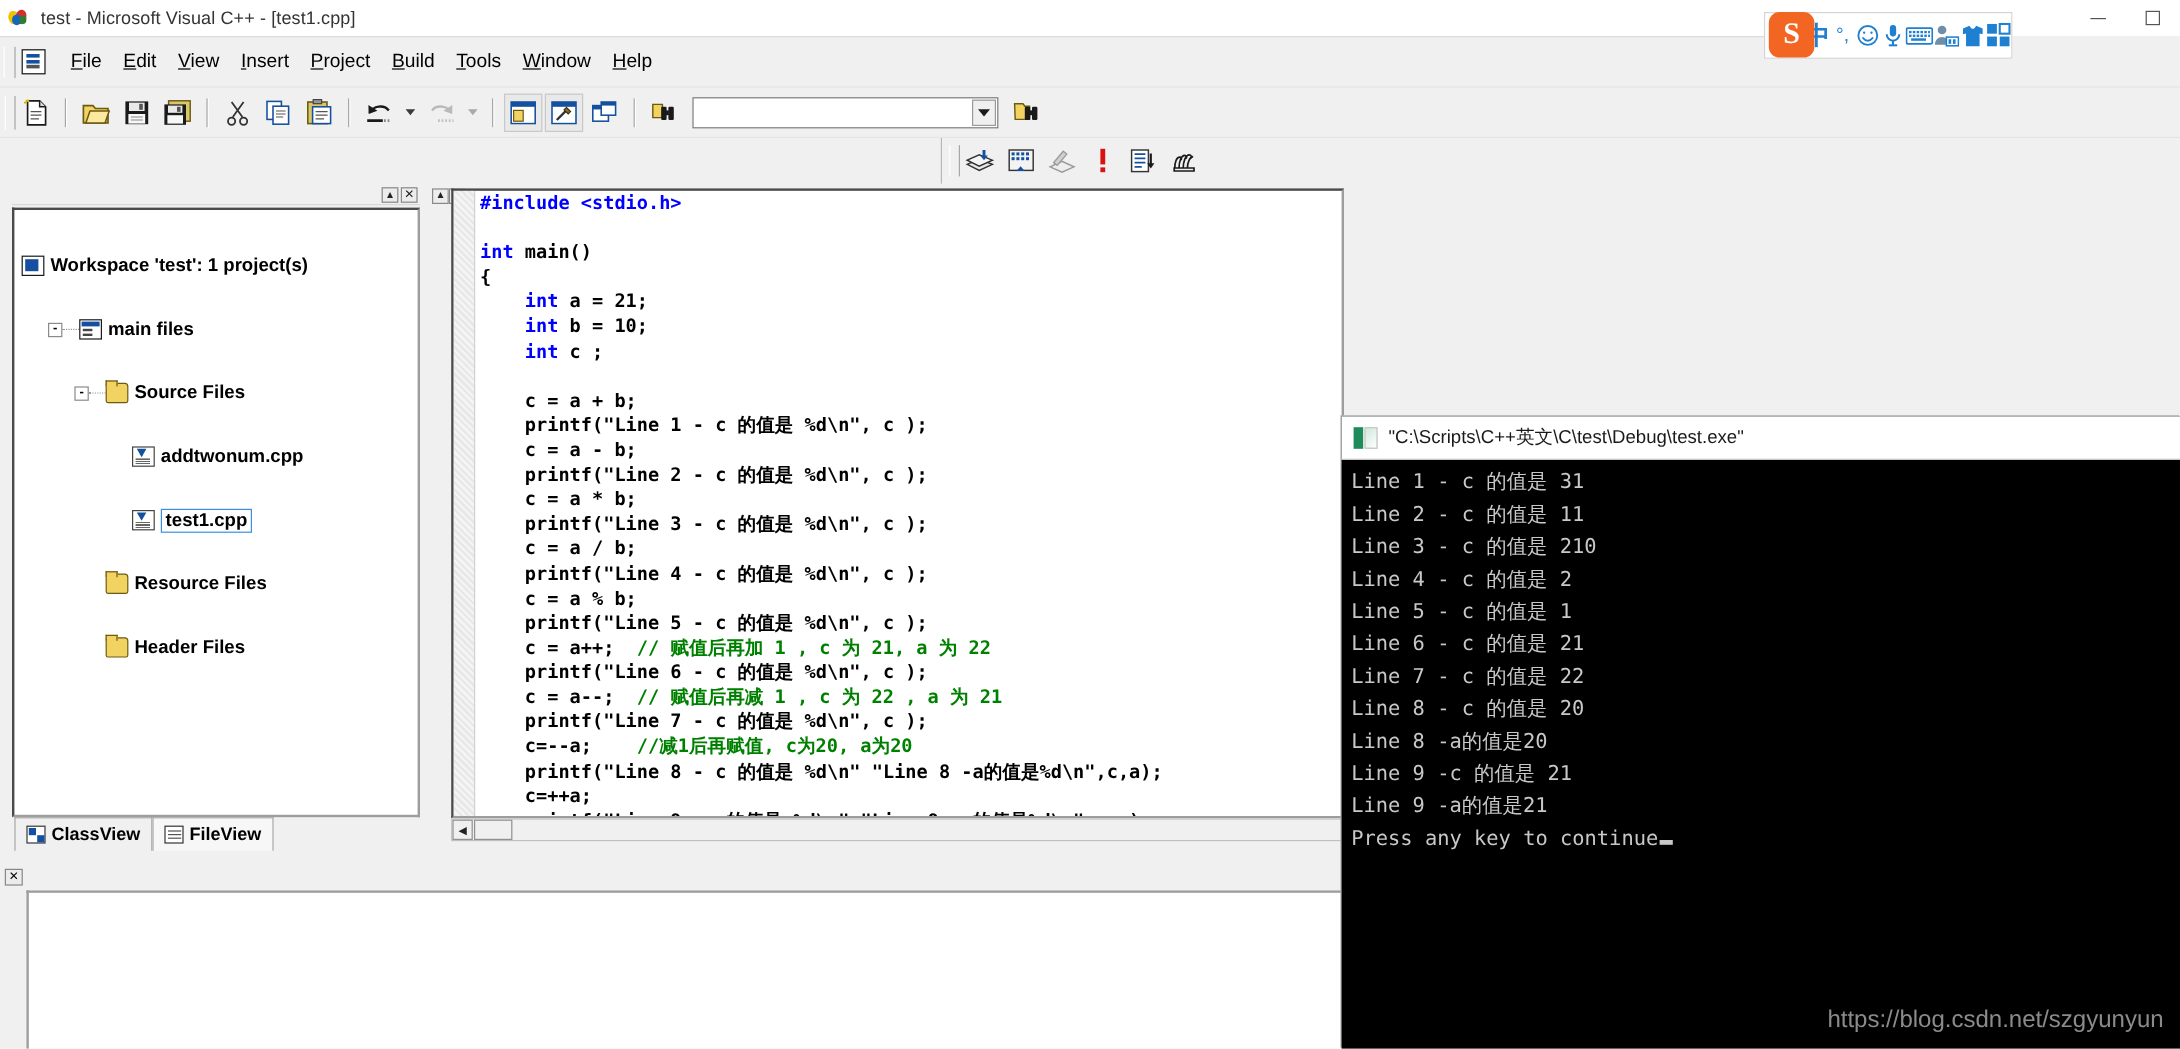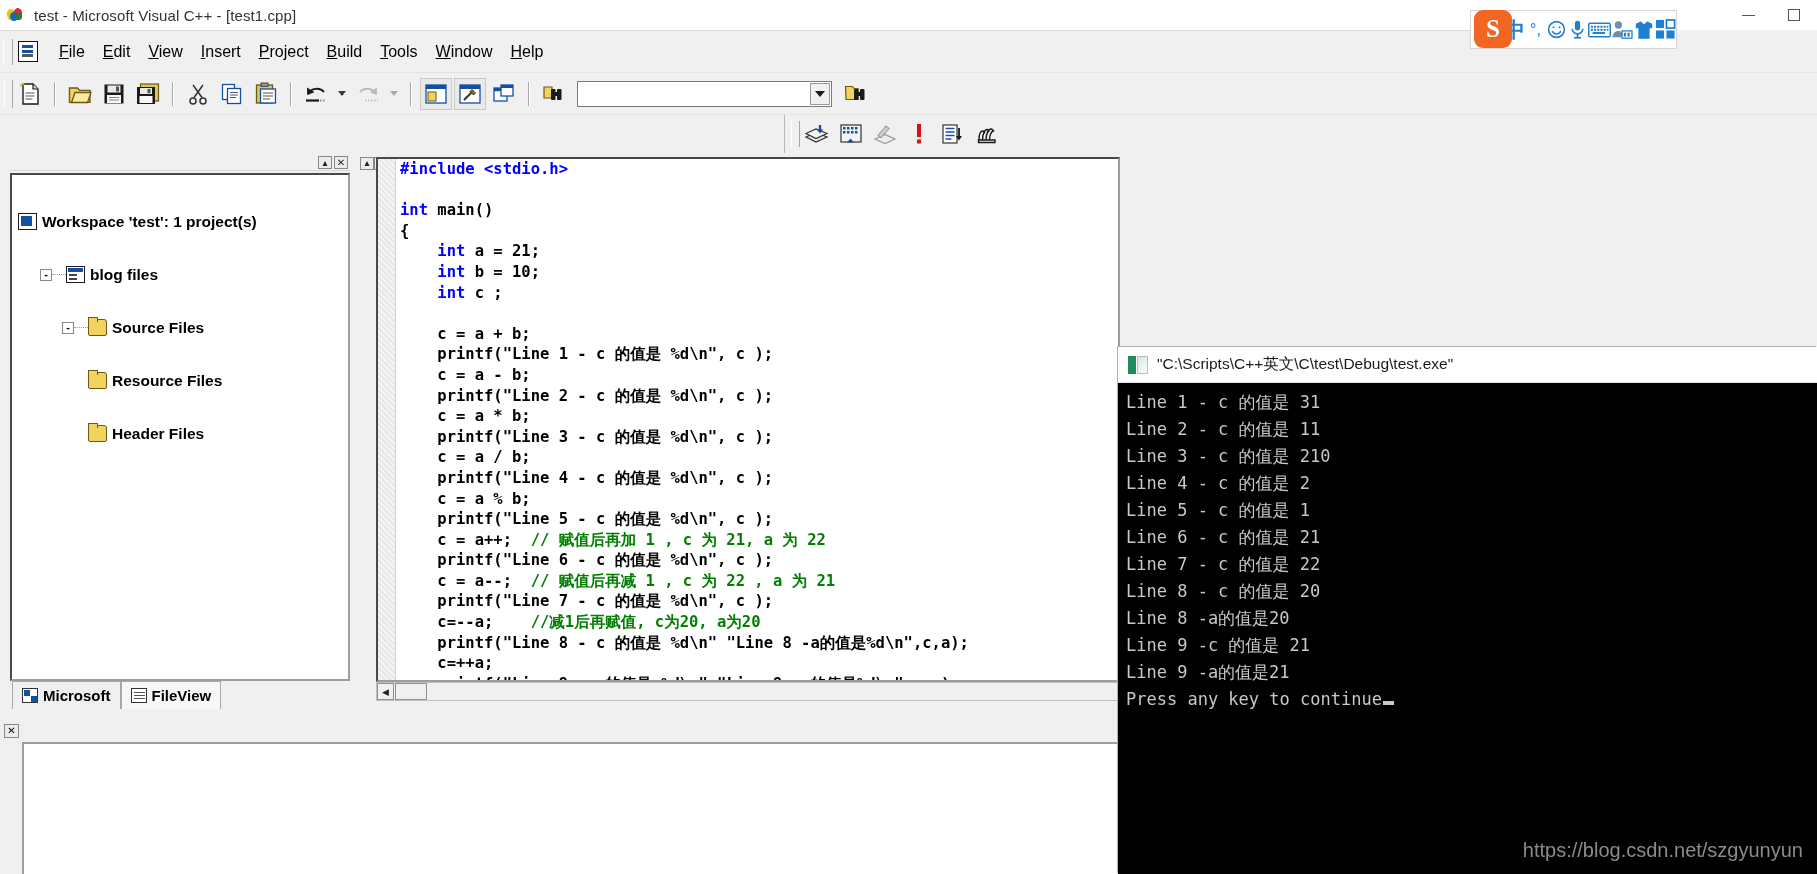--- a/index.html
+++ b/index.html
@@ -612,48 +612,60 @@
           <span class="indent" style="width: 0px;"></span>
           <span class="indent" style="width: 0px;"></span>
           <span class="ico ico-ws"></span>
           <span>Workspace 'test': 1 project(s)</span>
         </div>
         <div class="tree-row tw">
           <span class="indent" style="width: 22px;"></span>
           <span class="expander">-</span>
           <span class="dline"></span>
           <span class="ico ico-proj"></span>
-          <span>blog files</span>
+          <span>main files</span>
         </div>
         <div class="tree-row tw">
           <span class="indent" style="width: 44px;"></span>
           <span class="expander">-</span>
           <span class="dline"></span>
           <span class="ico ico-folder"></span>
           <span>Source Files</span>
         </div>
         <div class="tree-row tw">
+          <span class="indent" style="width: 66px;"></span>
+          <span class="indent" style="width: 26px;"></span>
+          <span class="ico ico-cpp"></span>
+          <span>addtwonum.cpp</span>
+        </div>
+        <div class="tree-row tw">
+          <span class="indent" style="width: 66px;"></span>
+          <span class="indent" style="width: 26px;"></span>
+          <span class="ico ico-cpp"></span>
+          <span class="selected-label">test1.cpp</span>
+        </div>
+        <div class="tree-row tw">
           <span class="indent" style="width: 44px;"></span>
           <span class="indent" style="width: 26px;"></span>
           <span class="ico ico-folder"></span>
           <span>Resource Files</span>
         </div>
         <div class="tree-row tw">
           <span class="indent" style="width: 44px;"></span>
           <span class="indent" style="width: 26px;"></span>
           <span class="ico ico-folder"></span>
           <span>Header Files</span>
         </div>
       </div>
   </div>
 
   <div class="wstabs">
     <div class="wstab">
       <span class="tabico tabico-cv"></span>
-      <span>Microsoft</span>
+      <span>ClassView</span>
     </div>
     <div class="wstab active">
       <span class="tabico tabico-fv"></span>
       <span>FileView</span>
     </div>
   </div>
 
   <div class="editor-outer">
     <div class="editor-titlestrip">
       <div class="ed-minib">▴</div>

